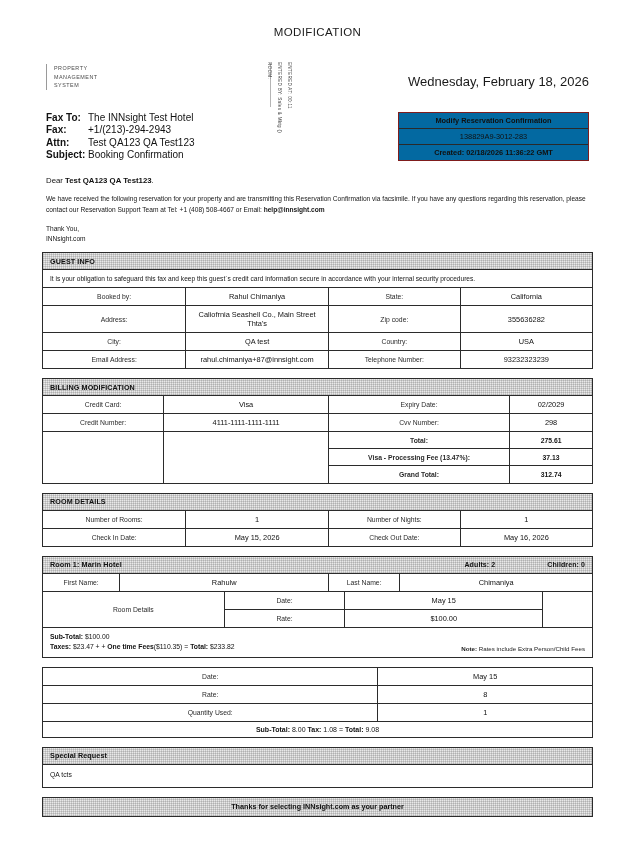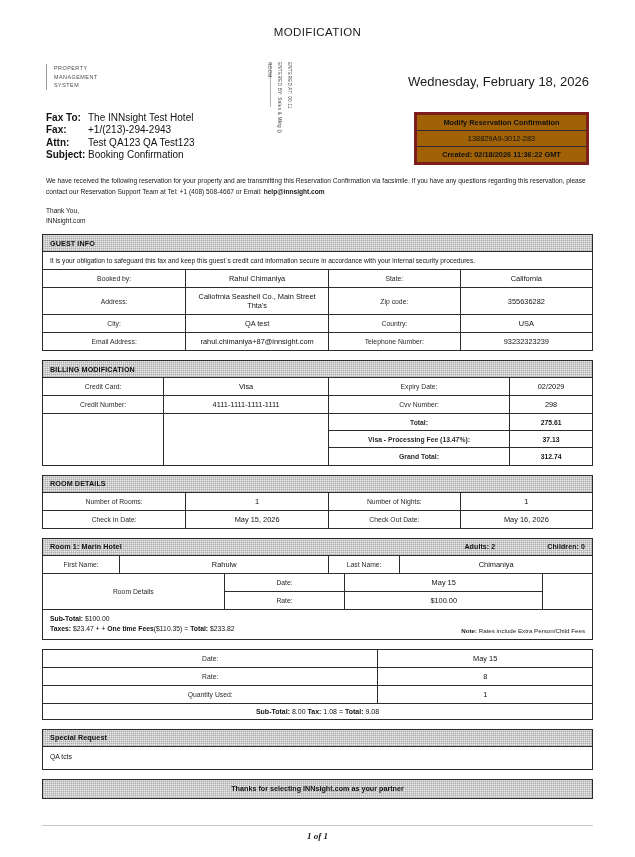--- a/index.html
+++ b/index.html
@@ -106,23 +106,23 @@
   .faxinfo .lbl {
     font-weight: 700;
     width: 42px;
     flex: 0 0 42px;
   }
   .faxinfo .val { font-weight: 400; }
 
   .confirm-box {
     position: absolute;
     right: 4px; top: 0;
-    width: 175px;
-    border: 3px solid #7f1d1d;
-    background: #a16207;
+    width: 191px;
+    border: 1px solid #7f1d1d;
+    background: #0369a1;
   }
   .confirm-box div {
     text-align: center;
     font-size: 7.4px;
     padding: 3px 2px;
     color: #111;
   }
   .confirm-box .cb-title { font-weight: 700; border-bottom: 1px solid #2a2a2a; }
   .confirm-box .cb-id { font-weight: 400; border-bottom: 1px solid #2a2a2a; }
   .confirm-box .cb-created { font-weight: 700; }
@@ -318,20 +318,21 @@
       </div>
 
       <div class="confirm-box">
         <div class="cb-title">Modify Reservation Confirmation</div>
         <div class="cb-id">138829A9-3012-283</div>
         <div class="cb-created">Created: 02/18/2026 11:36:22 GMT</div>
       </div>
     </div>
 
     <div class="letter">
+      <div class="greet"><span>Dear </span><b>Test QA123 QA Test123</b><span>.</span></div>
       <div class="para"><span>We have received the following reservation for your property and are transmitting this Reservation Confirmation via facsimile. If you have any questions regarding this reservation, please contact our Reservation Support Team at Tel: +1 (408) 508-4667 or Email: </span><b>help@innsight.com</b></div>
       <div class="sig">
         <div>Thank You,</div>
         <div>INNsight.com</div>
       </div>
     </div>
 
     <div class="section">
       <div class="sec-head">
         <span class="sh-title">GUEST INFO</span>
@@ -520,17 +521,13 @@
       <div class="sec-head">
         <span class="sh-title">Special Request</span>
       </div>
       <div class="special-body">QA tcts</div>
     </div>
 
     <div class="thanks">Thanks for selecting INNsight.com as your partner</div>
 
   </div>
 
-  <div class="footer">
-    <hr>
-    <div class="pg">1 of 1</div>
-  </div>
 </div>
 
 </body></html>

